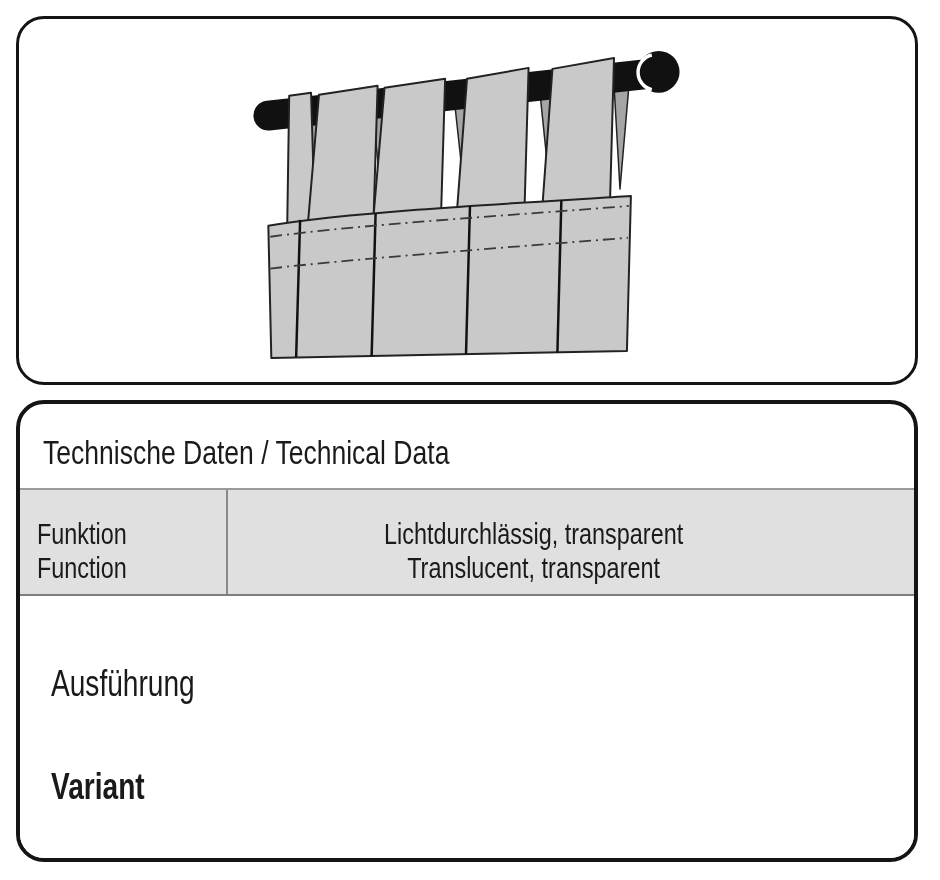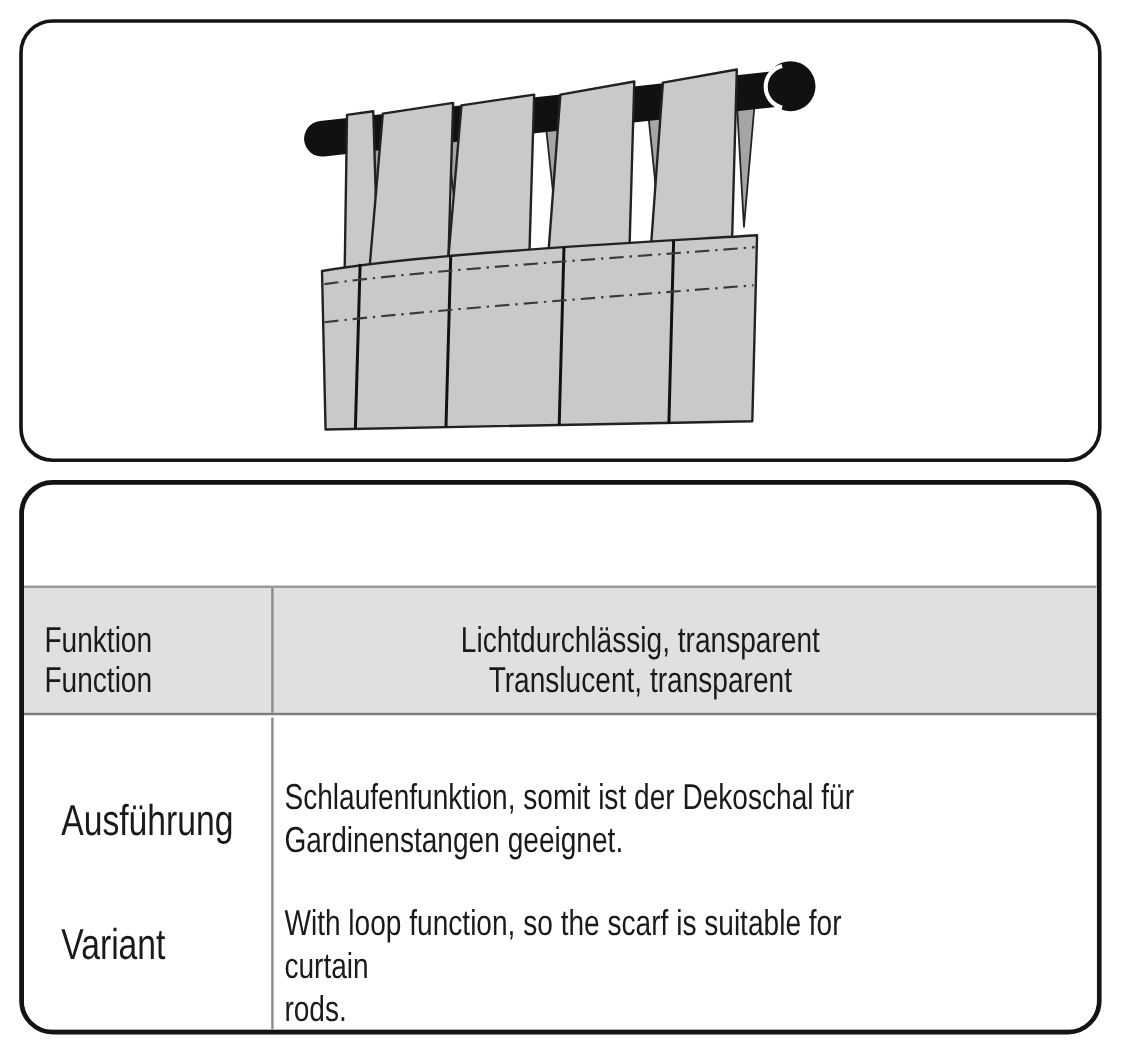--- a/index.html
+++ b/index.html
@@ -22,21 +22,21 @@
   .row-variant{top:194px;bottom:0;background:#ffffff;}
   .cell-label{width:206px;box-sizing:border-box;position:relative;flex:0 0 auto;}
   .cell-value{flex:1;border-left:2px solid #8a8a8a;box-sizing:border-box;position:relative;}
 
   .row-function .cell-label{padding:27px 0 0 17px;}
   .row-function .cell-value{padding:27px 0 0 9px;text-align:center;}
   .row-function .cond{font-size:30px;line-height:34px;}
 
   .lbl-block{position:absolute;left:31px;font-size:36px;line-height:34px;}
   .lbl-top{top:69px;}
-  .lbl-bottom{top:172px;}
+  .lbl-bottom{top:172px;font-weight:bold;}
 
   .val-p{margin:0 0 0 9px;font-size:30px;line-height:36px;}
   .val-p-top{margin-top:49px;}
   .val-p-bottom{margin-top:33px;}
 </style>
 </head>
 <body>
 
 <div class="page">
 
@@ -77,20 +77,23 @@
 
       <g stroke="#3a3a3a" stroke-width="1.8" fill="none" stroke-dasharray="12 5 2 5">
         <path d="M253 218 C340 206 500 196 614 187"></path>
         <path d="M253 250 C340 240 500 228 613 219"></path>
       </g>
     </svg>
   </div>
 
   <div class="panel panel-table">
 
+    <div class="tbl-title">
+      <span class="cond">Technische Daten / Technical Data</span>
+    </div>
 
     <div class="trow row-function">
       <div class="cell-label">
         <span class="cond">Funktion
 Function</span>
       </div>
       <div class="cell-value">
         <span class="cond">Lichtdurchlässig, transparent
 Translucent, transparent</span>
       </div>
@@ -98,26 +101,16 @@
 
     <div class="trow row-variant">
       <div class="cell-label">
         <div class="lbl-block lbl-top">
           <span class="cond">Ausführung</span>
         </div>
         <div class="lbl-block lbl-bottom">
           <span class="cond">Variant</span>
         </div>
       </div>
-      <div class="cell-value">
-        <div class="val-p val-p-top">
-          <span class="cond">Schlaufenfunktion, somit ist der Dekoschal für
-Gardinenstangen geeignet.</span>
-        </div>
-        <div class="val-p val-p-bottom">
-          <span class="cond">With loop function, so the scarf is suitable for curtain
-rods.</span>
-        </div>
-      </div>
     </div>
 
   </div>
 </div>
 
 </body></html>

